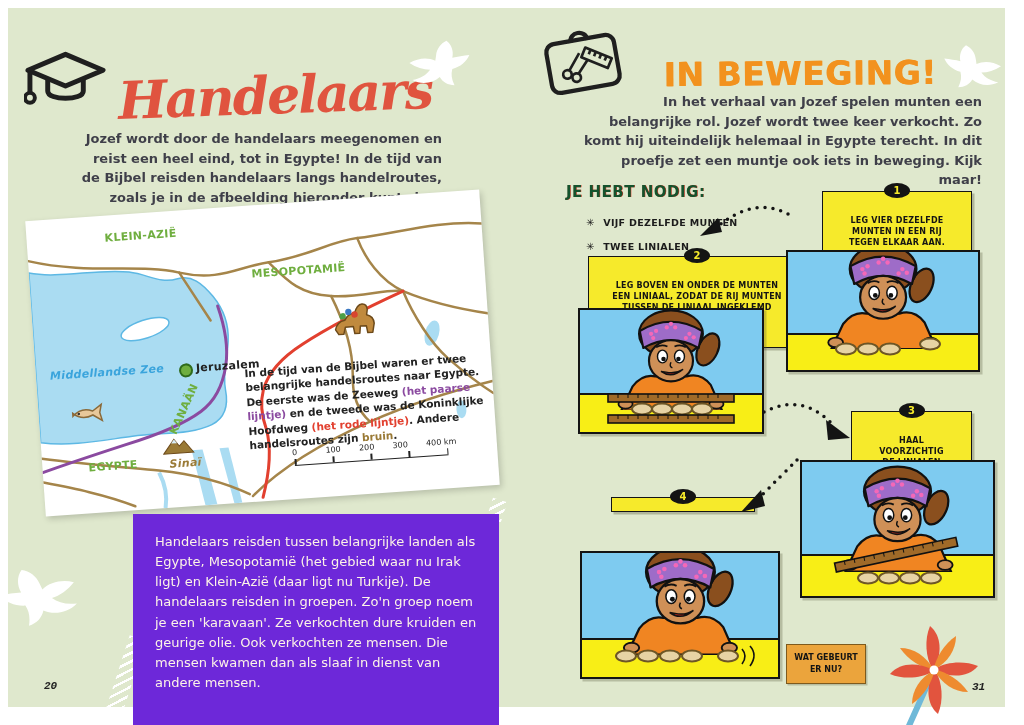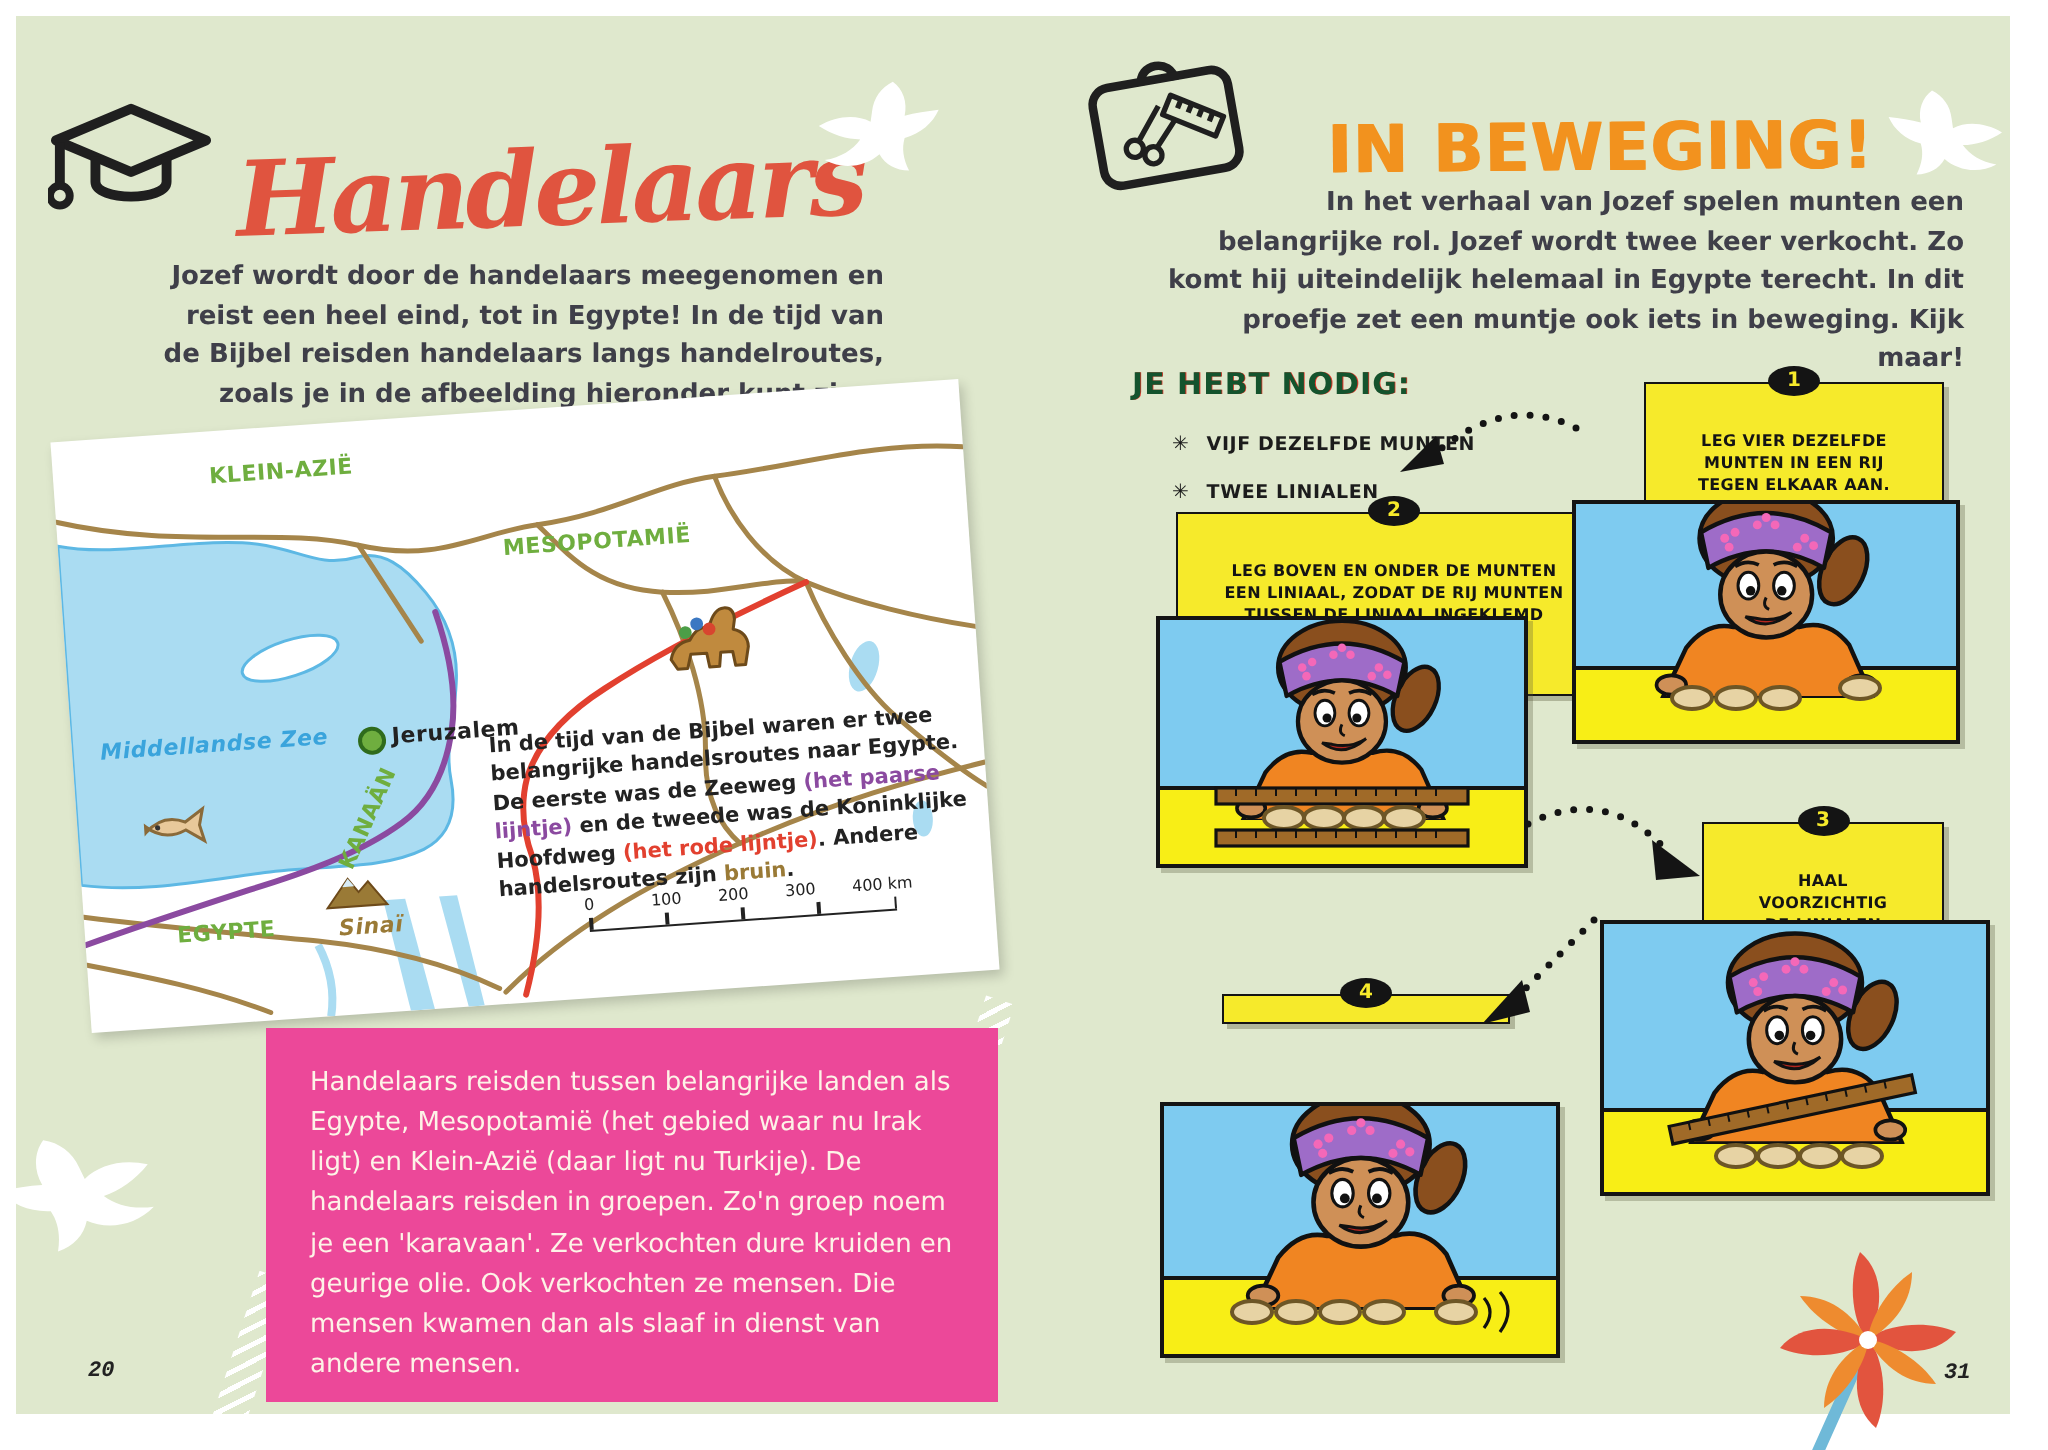--- a/index.html
+++ b/index.html
@@ -23,22 +23,22 @@
   .maplabel.brown{color:#9a7a36;font-style:italic;}
   .map-caption{position:absolute;left:208px;top:160px;width:246px;font-size:10.5px;
     line-height:1.38;font-weight:bold;color:#222;}
   .map-caption .purple{color:#8b4aa0;} .map-caption .red{color:#e2402f;} .map-caption .brown{color:#9a7a36;}
   .scalebar{position:absolute;left:252px;top:246px;width:168px;height:26px;font-size:8px;color:#222;}
   .scalebar .ticks{position:absolute;top:10px;left:0;right:14px;border-bottom:1.5px solid #222;height:6px;
     display:flex;justify-content:space-between;}
   .scalebar .ticks i{width:1.5px;height:6px;background:#222;}
   .scalebar .nums{position:absolute;top:-1px;left:-2px;width:100%;display:flex;}
   .scalebar .nums span{width:25%;}
-  .infobox{position:absolute;left:133px;top:514px;width:324px;background:#ec4899;
-    padding:18px 20px 8px 22px;color:#fdf3e7;font-size:13px;line-height:1.55;}
+  .infobox{position:absolute;left:133px;top:514px;width:324px;background:#6d28d9;
+    padding:18px 20px 32px 22px;color:#fdf3e7;font-size:13px;line-height:1.55;}
   .hatch{position:absolute;background:repeating-linear-gradient(135deg,#fff 0 2.5px,rgba(255,255,255,0) 2.5px 7.5px);}
   .hatch.tr{left:480px;top:498px;width:15px;height:82px;transform:rotate(18deg);}
   .hatch.bl{left:117px;top:636px;width:17px;height:80px;transform:rotate(18deg);}
   .pageno{position:absolute;font-family:Liberation Mono, monospace;font-style:italic;
     font-weight:bold;font-size:11px;color:#222;}
 
   
   .title-right{position:absolute;left:640px;top:32px;width:320px;text-align:center;
     font-size:33px;font-weight:bold;color:#f2921e;letter-spacing:.5px;
     text-shadow:.7px 0 #f2921e;transform:rotate(-.5deg);}
@@ -320,20 +320,21 @@
   </svg>
   <svg class="abs" style="left:758px;top:396px" width="95" height="52" viewBox="0 0 95 52">
     <path d="M6,16 Q45,-4 76,30" fill="none" stroke="#141414" stroke-width="3.5" stroke-linecap="round" stroke-dasharray="0 8"></path>
     <polygon points="68,24 92,42 70,44" fill="#141414"></polygon>
   </svg>
   <svg class="abs" style="left:733px;top:454px" width="72" height="64" viewBox="0 0 72 64">
     <path d="M64,6 Q48,22 26,44" fill="none" stroke="#141414" stroke-width="3.5" stroke-linecap="round" stroke-dasharray="0 8"></path>
     <polygon points="28,36 8,58 32,52" fill="#141414"></polygon>
   </svg>
 
+  <div class="qbox">WAT GEBEURT ER NU?</div>
 
   <svg class="abs" style="left:884px;top:620px" width="100" height="110" viewBox="0 0 100 110">
     <path d="M50,50 L24,108" stroke="#6fb9d8" stroke-width="6" stroke-linecap="round"></path>
     <g>
       <g>
         <path d="M50,50 C58,34 58,16 46,6 C40,20 42,38 48,48 Z" fill="#e2543e"></path>
         <path d="M50,50 C42,36 30,28 16,28 C24,40 38,48 48,50 Z" fill="#ee8b2f"></path>
       </g>
       <g transform="rotate(90 50 50)">
         <path d="M50,50 C58,34 58,16 46,6 C40,20 42,38 48,48 Z" fill="#e2543e"></path>

